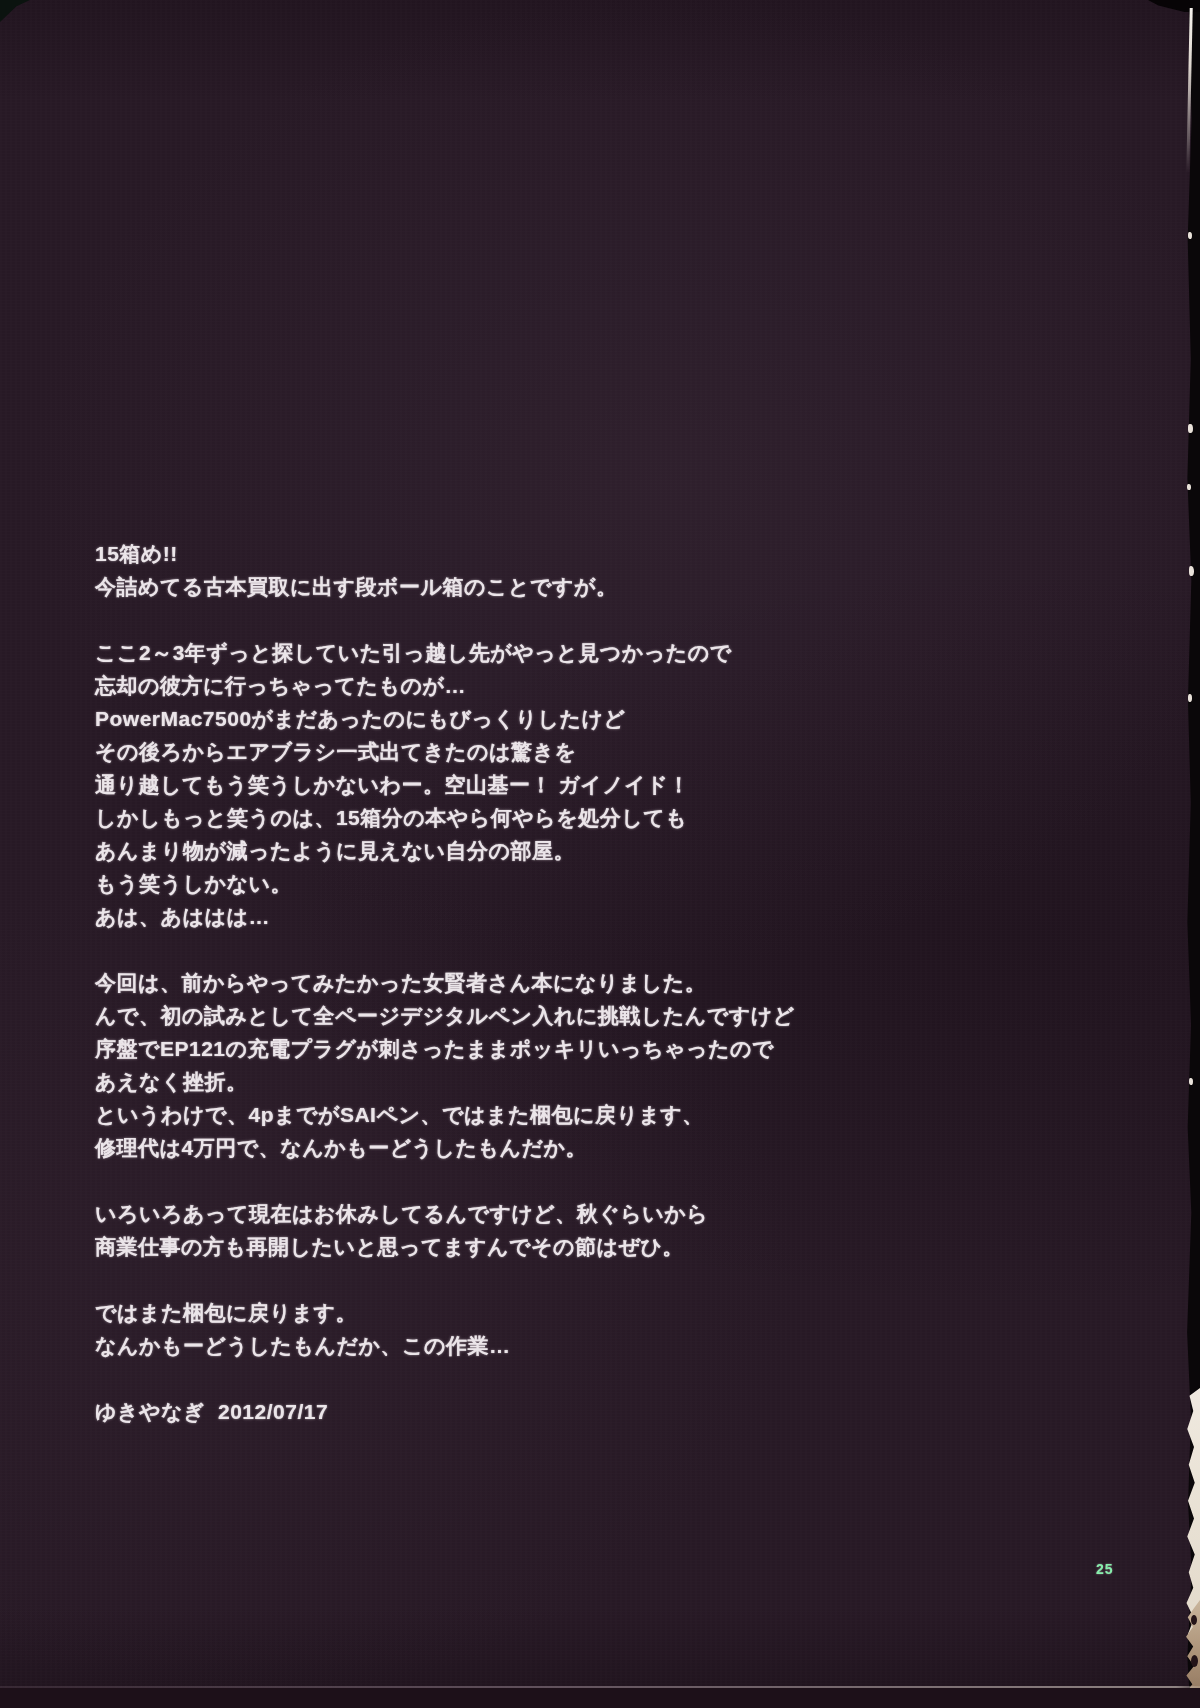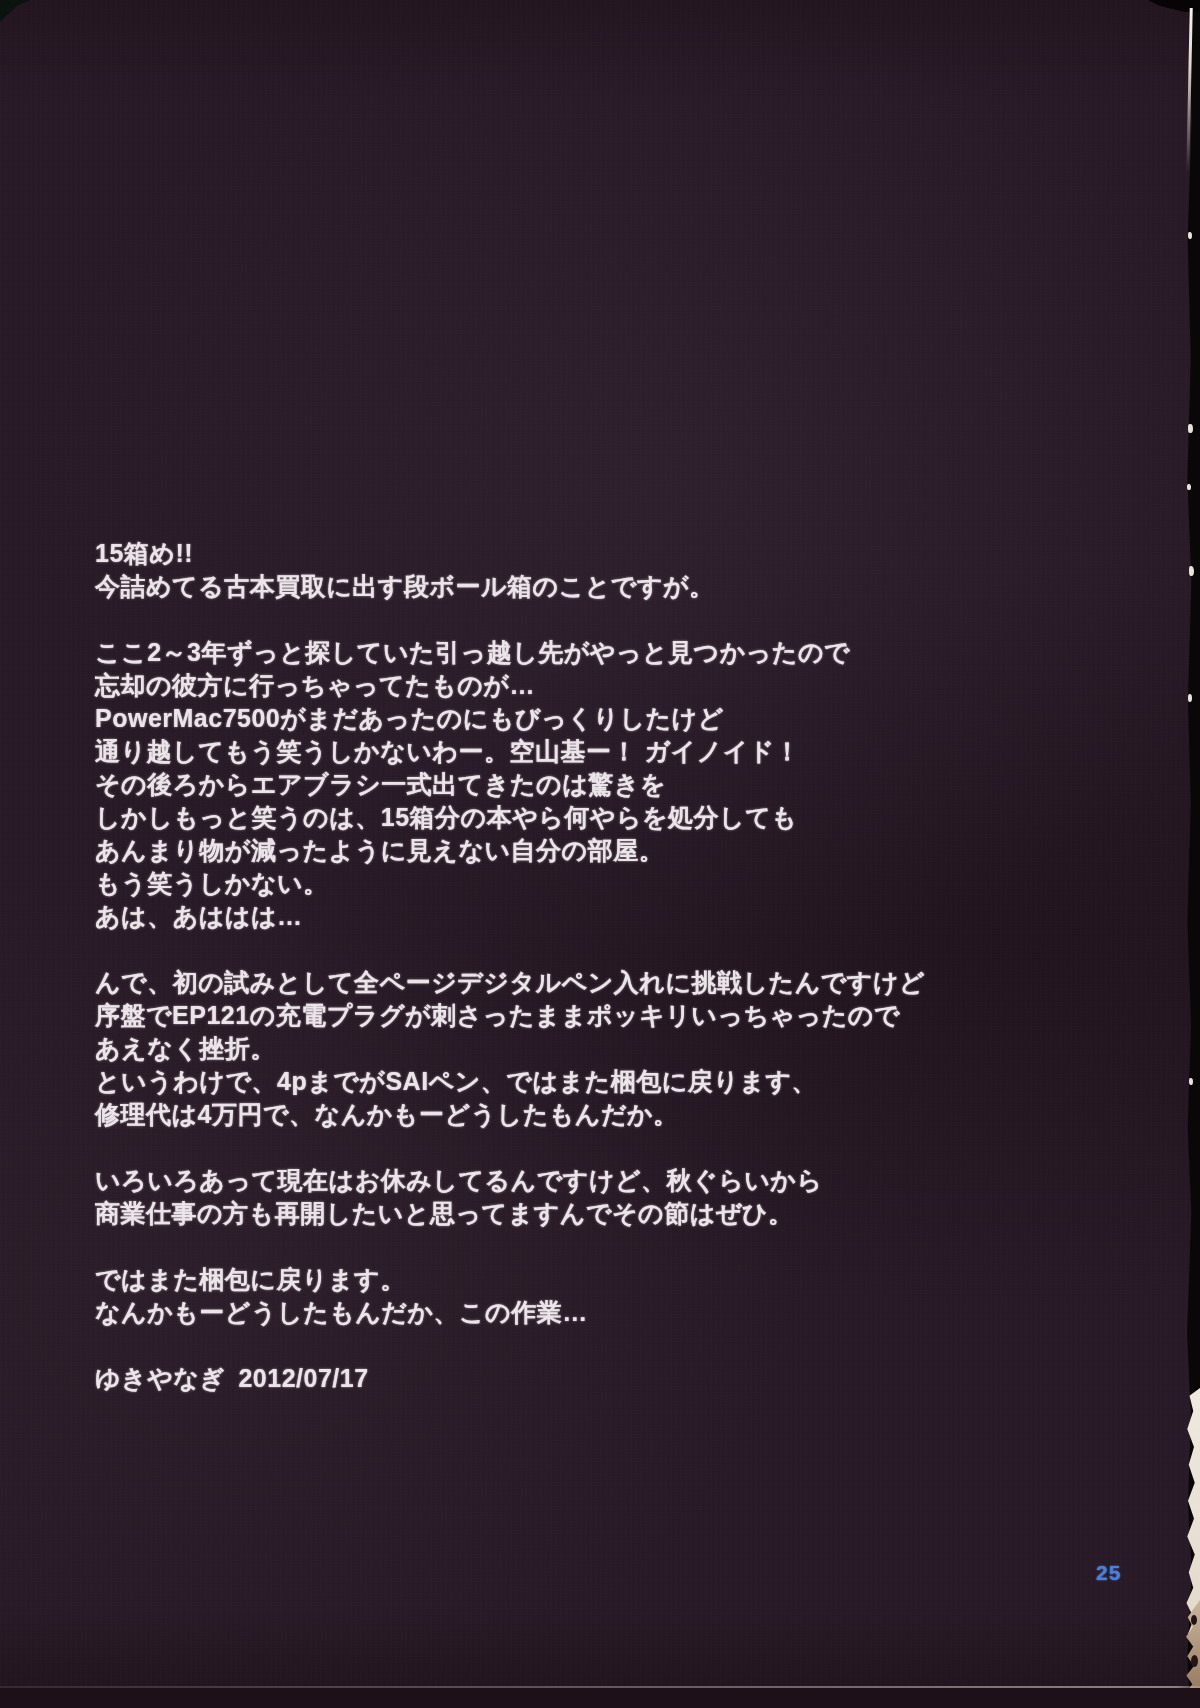--- a/index.html
+++ b/index.html
@@ -18,31 +18,31 @@
       linear-gradient(180deg, rgba(18,8,16,.25) 0%, rgba(0,0,0,0) 6%, rgba(0,0,0,0) 94%, rgba(14,6,12,.3) 100%);
   }
   .grain{
     position:absolute;inset:0;pointer-events:none;opacity:.5;
     background:
       repeating-linear-gradient(0deg, rgba(255,255,255,.012) 0 1px, rgba(0,0,0,.012) 1px 3px),
       repeating-linear-gradient(90deg, rgba(255,255,255,.01) 0 2px, rgba(0,0,0,.014) 2px 5px);
   }
   .text-col{
     position:absolute;left:95px;top:537px;width:760px;
-    color:#ebe5e9;font-size:25px;line-height:33px;font-weight:bold;
+    color:#ebe5e9;font-size:21px;line-height:33px;font-weight:bold;
     letter-spacing:.5px;
     text-shadow:0 0 3px rgba(235,225,233,.45), 0 0 1px rgba(235,225,233,.6);
   }
   .para{margin:0 0 33px 0;}
   .line{display:block;white-space:pre;}
   .signature{margin-top:0;}
   .sig-date{margin-left:13px;}
   .page-number{
     position:absolute;left:1096px;top:1561px;
-    color:#3b82f6;font-size:21px;font-weight:bold;letter-spacing:1px;
+    color:#86efac;font-size:14px;font-weight:bold;letter-spacing:1px;
     text-shadow:0 0 2px rgba(240,235,232,.5);
   }
   
   .corner-tl{
     position:absolute;left:0;top:0;width:30px;height:22px;
     background:#0b130f;
     clip-path:polygon(0 0, 100% 0, 55% 28%, 0 100%);
   }
   .edge-right-black{
     position:absolute;top:0;right:0;width:14px;height:1708px;
@@ -100,29 +100,30 @@
 
     <div class="para">
       <span class="line">15箱め!!</span>
       <span class="line">今詰めてる古本買取に出す段ボール箱のことですが。</span>
     </div>
 
     <div class="para">
       <span class="line">ここ2～3年ずっと探していた引っ越し先がやっと見つかったので</span>
       <span class="line">忘却の彼方に行っちゃってたものが…</span>
       <span class="line">PowerMac7500がまだあったのにもびっくりしたけど</span>
+      <span class="line">その後ろからエアブラシ一式出てきたのは驚きを</span>
       <span class="line">通り越してもう笑うしかないわー。空山基ー！ ガイノイド！</span>
-      <span class="line">その後ろからエアブラシ一式出てきたのは驚きを</span>
       <span class="line">しかしもっと笑うのは、15箱分の本やら何やらを処分しても</span>
       <span class="line">あんまり物が減ったように見えない自分の部屋。</span>
       <span class="line">もう笑うしかない。</span>
       <span class="line">あは、あははは…</span>
     </div>
 
     <div class="para">
+      <span class="line">今回は、前からやってみたかった女賢者さん本になりました。</span>
       <span class="line">んで、初の試みとして全ページデジタルペン入れに挑戦したんですけど</span>
       <span class="line">序盤でEP121の充電プラグが刺さったままポッキリいっちゃったので</span>
       <span class="line">あえなく挫折。</span>
       <span class="line">というわけで、4pまでがSAIペン、ではまた梱包に戻ります、</span>
       <span class="line">修理代は4万円で、なんかもーどうしたもんだか。</span>
     </div>
 
     <div class="para">
       <span class="line">いろいろあって現在はお休みしてるんですけど、秋ぐらいから</span>
       <span class="line">商業仕事の方も再開したいと思ってますんでその節はぜひ。</span>

